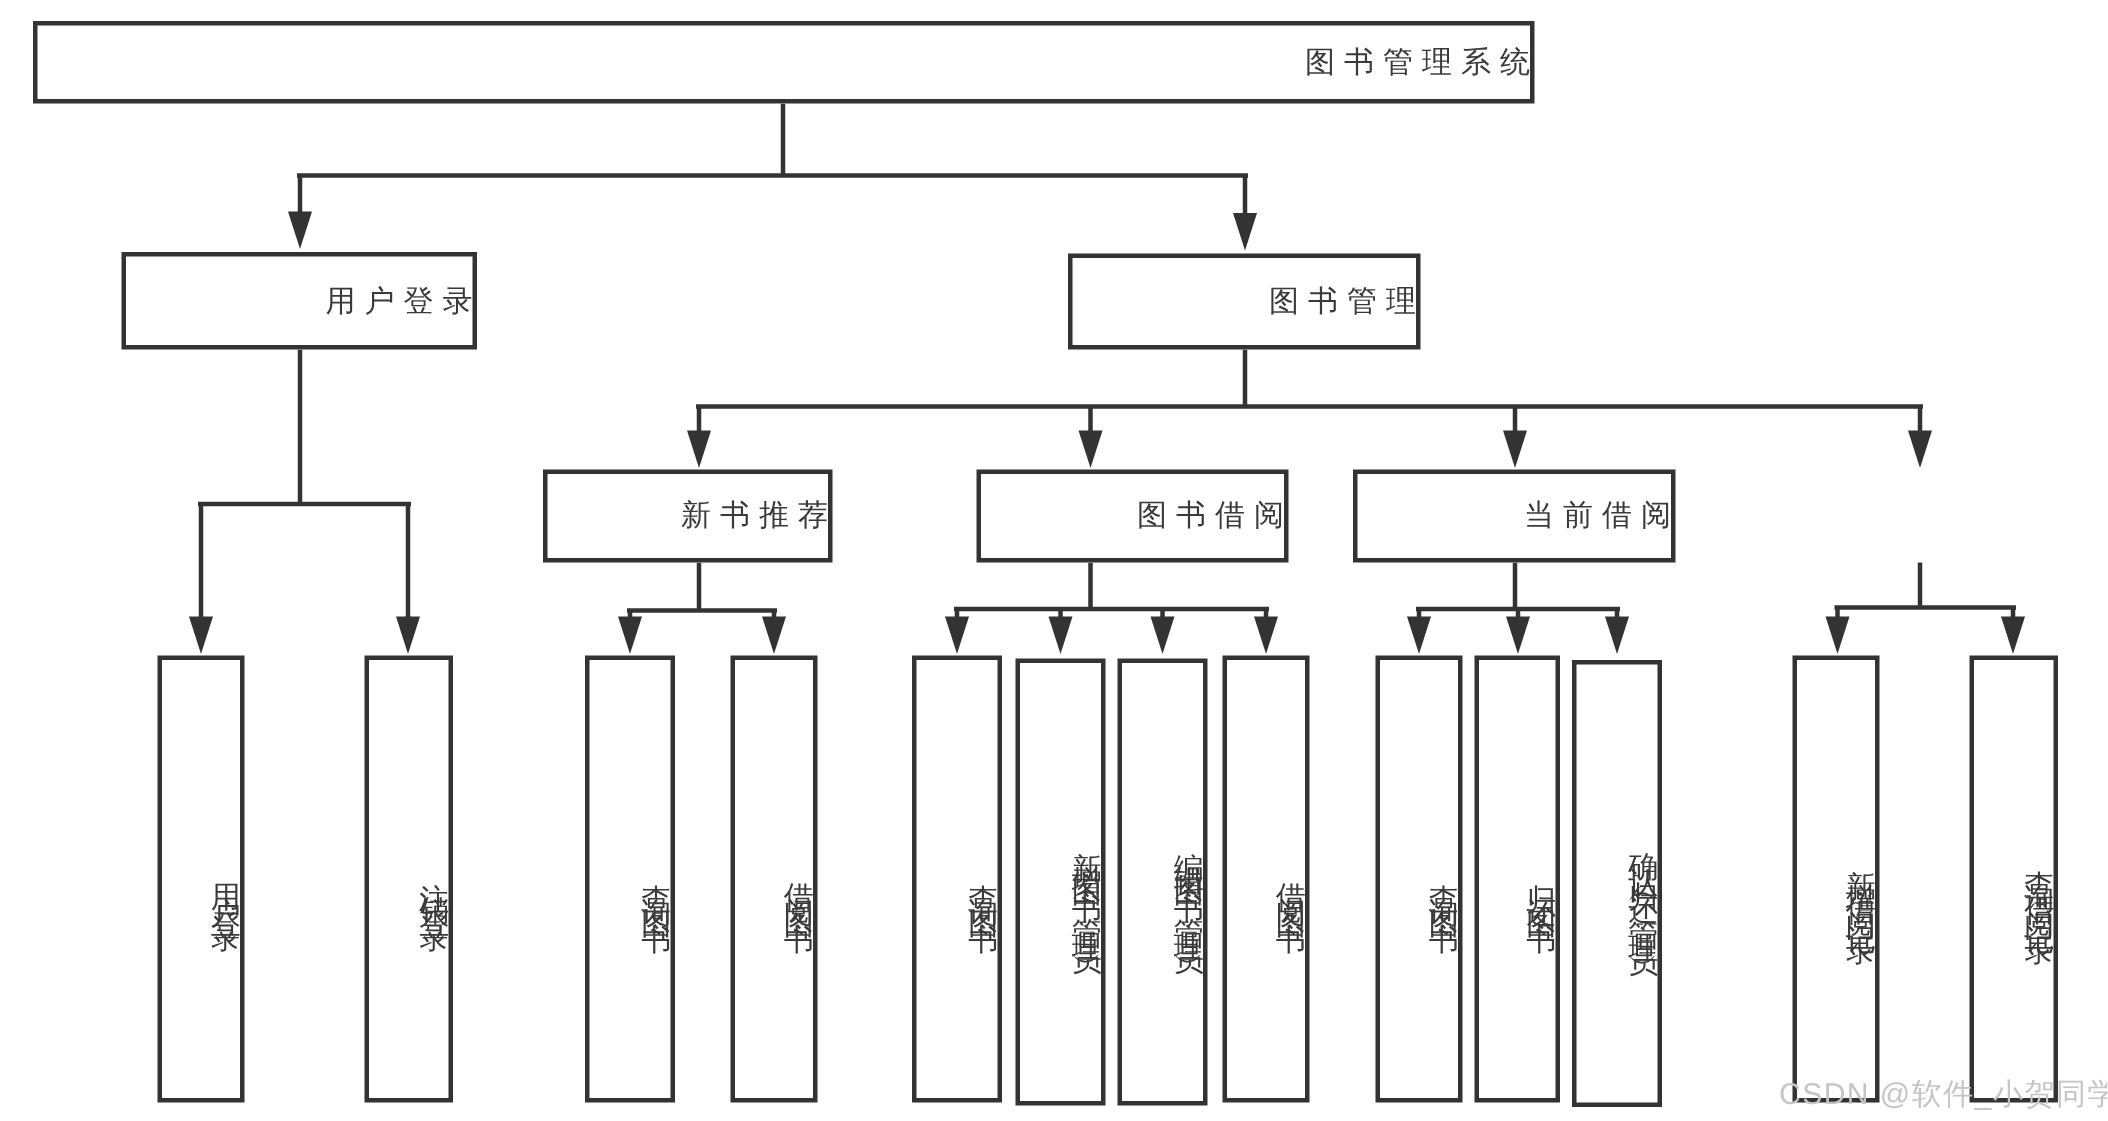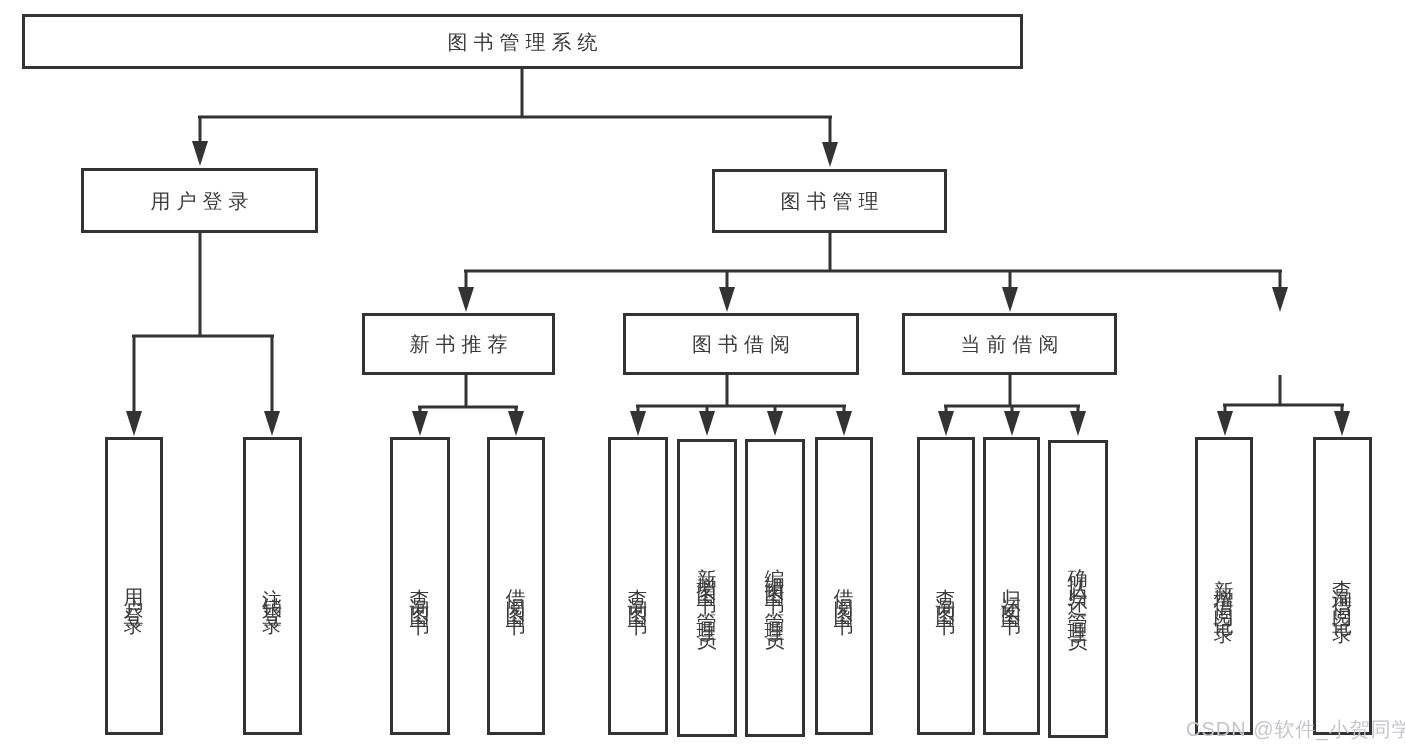--- a/index.html
+++ b/index.html
@@ -16,21 +16,21 @@
     left: 0; top: 0;
     width: 1405px; height: 747px;
   }
   .box {
     position: absolute;
     background: #ffffff;
     border: 3px solid #333333;
     box-sizing: border-box;
     display: flex;
     align-items: center;
-    justify-content: center;
+    justify-content: flex-end;
     color: #3a3a3a;
     font-size: 20px;
     line-height: 1;
   }
   .box.h span {
     letter-spacing: 6px;
     margin-right: -6px; 
     white-space: nowrap;
   }
   .box.v span {
@@ -128,21 +128,21 @@
   <div class="box h" style="left:81px;top:168px;width:237px;height:65px">
     <span>用户登录</span>
   </div>
   <div class="box h" style="left:712px;top:169px;width:235px;height:64px">
     <span>图书管理</span>
   </div>
 
   <div class="box h" style="left:362px;top:313px;width:193px;height:62px">
     <span>新书推荐</span>
   </div>
-  <div class="box h" style="left:623px;top:313px;width:236px;height:62px">
+  <div class="box h" style="left:651px;top:313px;width:208px;height:62px">
     <span>图书借阅</span>
   </div>
   <div class="box h" style="left:902px;top:313px;width:215px;height:62px">
     <span>当前借阅</span>
   </div>
 
   <div class="box v" style="left:105px;top:437px;width:58px;height:298px">
     <span>用户登录</span>
   </div>
   <div class="box v" style="left:243px;top:437px;width:59px;height:298px">

